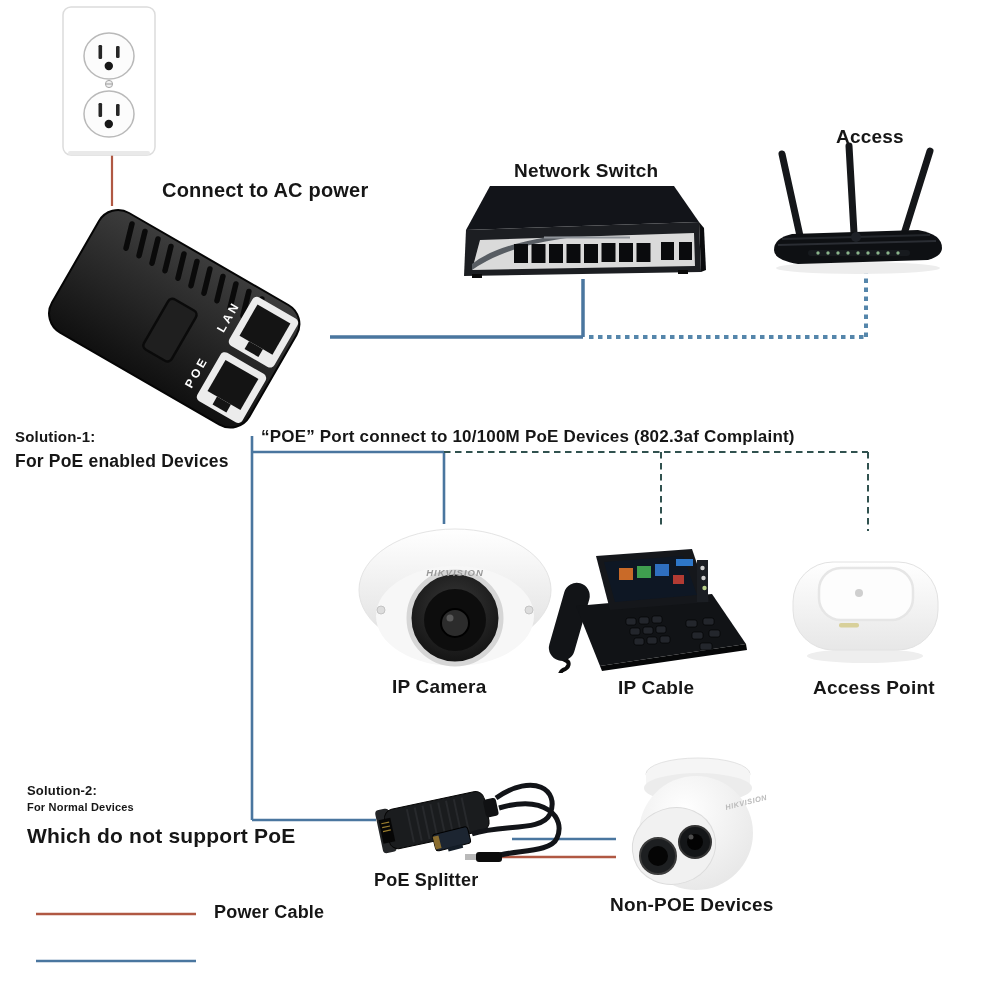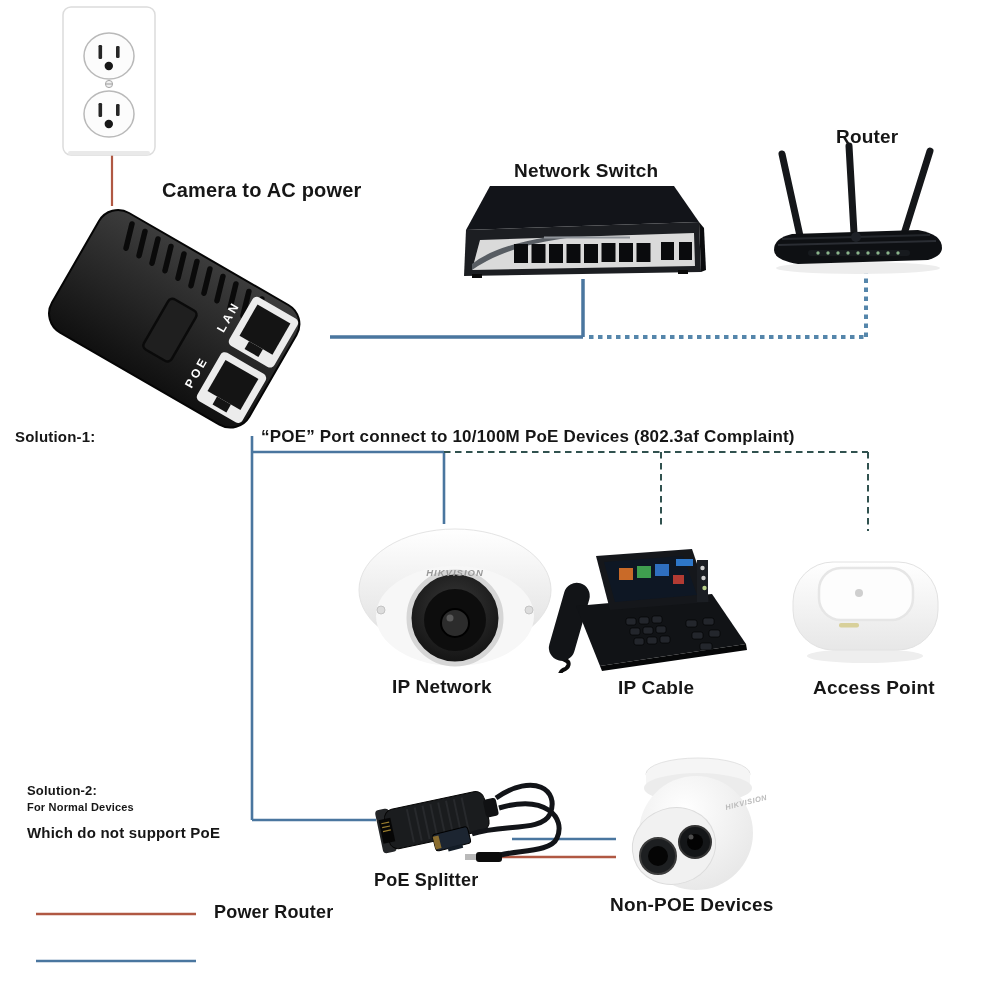--- a/index.html
+++ b/index.html
@@ -226,33 +226,34 @@
     <circle cx="90" cy="85" r="57" fill="url(#ballG)"></circle>
     <ellipse cx="68" cy="98" rx="42" ry="38" fill="#f1f1f1" stroke="#dcdcdc" transform="rotate(-18 68 98)"></ellipse>
     <circle cx="52" cy="108" r="18" fill="#1d1f21" stroke="#3c3c3c" stroke-width="2"></circle>
     <circle cx="52" cy="108" r="10" fill="#050505"></circle>
     <circle cx="89" cy="94" r="16" fill="#141618" stroke="#333333" stroke-width="2"></circle>
     <circle cx="89" cy="94" r="8" fill="#030303"></circle>
     <circle cx="85" cy="89" r="2.5" fill="#4e4e4e"></circle>
     <text x="120" y="62" transform="rotate(-14 120 62)" font-size="7.5" font-style="italic" font-weight="bold" fill="#bbbbbb" letter-spacing="0.5">HIKVISION</text>
   </svg>
 
-  <div class="lbl" style="left:162px;top:179px;font-size:20px">Camera to AC power</div>
+  <div class="lbl" style="left:162px;top:179px;font-size:20px">Connect to AC power</div>
   <div class="lbl" style="left:514px;top:160px;font-size:19px">Network Switch</div>
-  <div class="lbl" style="left:836px;top:126px;font-size:19px">Router</div>
+  <div class="lbl" style="left:836px;top:126px;font-size:19px">Access</div>
   <div class="lbl" style="left:261px;top:427px;font-size:17px">“POE” Port connect to 10/100M PoE Devices (802.3af Complaint)</div>
 
   <div class="lbl" style="left:15px;top:428px;font-size:15px">Solution-1:</div>
-
-  <div class="lbl" style="left:392px;top:676px;font-size:19px">IP Network</div>
+  <div class="lbl" style="left:15px;top:451px;font-size:17.5px">For PoE enabled Devices</div>
+
+  <div class="lbl" style="left:392px;top:676px;font-size:19px">IP Camera</div>
   <div class="lbl" style="left:618px;top:677px;font-size:19px">IP Cable</div>
   <div class="lbl" style="left:813px;top:677px;font-size:19px">Access Point</div>
 
   <div class="lbl" style="left:27px;top:783px;font-size:13px">Solution-2:</div>
   <div class="lbl" style="left:27px;top:801px;font-size:11px">For Normal Devices</div>
-  <div class="lbl" style="left:27px;top:824px;font-size:15px">Which do not support PoE</div>
+  <div class="lbl" style="left:27px;top:824px;font-size:21px">Which do not support PoE</div>
 
   <div class="lbl" style="left:374px;top:870px;font-size:18px">PoE Splitter</div>
   <div class="lbl" style="left:610px;top:894px;font-size:19px">Non-POE Devices</div>
 
-  <div class="lbl" style="left:214px;top:902px;font-size:18px">Power Router</div>
+  <div class="lbl" style="left:214px;top:902px;font-size:18px">Power Cable</div>
 
 </div>
 
 </body></html>

